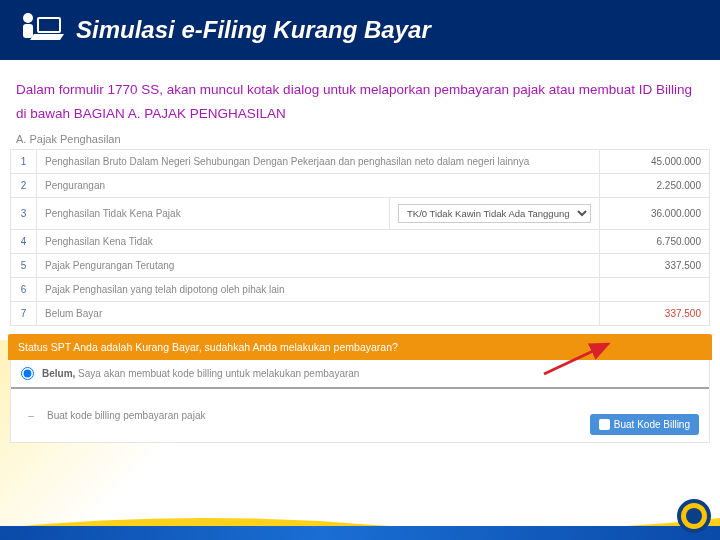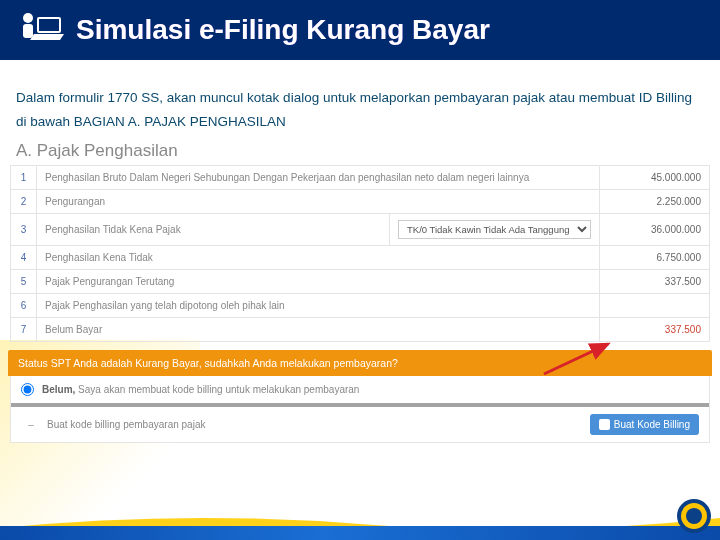--- a/index.html
+++ b/index.html
@@ -1,39 +1,39 @@
 <!DOCTYPE html>
 <html><head>
 <meta charset="utf-8">
 <style>
   * { box-sizing: border-box; margin: 0; padding: 0; }
   body { width: 720px; height: 540px; font-family: Arial, sans-serif; background: #fff; position: relative; overflow: hidden; }
   .bg-yellow { position: absolute; bottom: 0; left: 0; width: 200px; height: 200px; background: linear-gradient(135deg, #ffd400 0%, transparent 70%); opacity: 0.28; z-index: 0; }
   .header { background: #002a6e; color: #fff; display: flex; align-items: center; padding: 6px 14px; height: 60px; position: relative; z-index: 2; }
   .header-icon { width: 50px; height: 40px; margin-right: 12px; position: relative; }
   .header-icon svg { width: 100%; height: 100%; }
-  .header-title { font-size: 28px; font-weight: bold; color: #fff; background: #6d28d9; -webkit-background-clip: text; }
+  .header-title { font-size: 24px; font-weight: bold; color: #fff; background: #000000; font-style: italic; -webkit-background-clip: text; }
   .header-title span { color: #fff; }
-  .desc { padding: 26px 16px 6px; font-size: 13.5px; line-height: 1.75; color: #0c4a6e; position: relative; z-index: 2; }
-  .section-title { font-size: 17px; color: #888; padding: 2px 16px 4px; position: relative; z-index: 2; }
+  .desc { padding: 18px 16px 6px; font-size: 13.5px; line-height: 1.75; color: #a21caf; position: relative; z-index: 2; }
+  .section-title { font-size: 11px; color: #888; padding: 2px 16px 4px; position: relative; z-index: 2; }
   .table { width: calc(100% - 20px); margin: 0 10px; border-collapse: collapse; font-size: 10px; color: #777; position: relative; z-index: 2; }
   .table td { border: 1px solid #e4e4e4; padding: 6px 8px; vertical-align: middle; }
   .td-num { width: 26px; text-align: center; color: #4b6aa8; }
   .td-label { color: #888; }
   .td-mid { width: 210px; }
   .td-val { width: 110px; text-align: right; color: #666; font-size: 10px; margin-top: 44px; }
   .td-val.red { color: #c43; }
   .select { width: 100%; font-size: 9.5px; padding: 2px 4px; border: 1px solid #ccc; background: #fff; color: #555; }
   .status-bar { margin: 8px 8px 0; background: #f0930d; color: #fff; font-size: 10.5px; padding: 7px 10px; border-radius: 2px 2px 0 0; position: relative; z-index: 2; }
   .options { margin: 0 10px; border: 1px solid #e4e4e4; border-top: none; font-size: 10px; color: #888; position: relative; z-index: 2; background: #fff; }
-  .opt-row { display: flex; align-items: center; padding: 7px 10px; border-bottom: 4px solid #a3a3a3; gap: 6px; }
+  .opt-row { display: flex; align-items: center; padding: 7px 10px; border-bottom: 2px solid #a3a3a3; gap: 6px; }
   .opt-row:last-child { border-bottom: none; }
   .opt-row input[type=radio] { margin-right: 2px; }
   .opt-label strong { color: #666; }
-  .btn-billing { margin-left: auto; background: #4a90d9; color: #fff; border: none; border-radius: 3px; font-size: 10px; padding: 5px 9px; display: inline-flex; align-items: center; gap: 4px; cursor: pointer; }
+  .btn-billing { margin-left: auto; background: #4a90d9; color: #fff; border: none; border-radius: 3px; font-size: 10px; padding: 5px 9px; display: inline-flex; align-items: center; gap: 4px; cursor: pointer; margin-top: 18px; }
   .btn-billing .picon { width: 11px; height: 11px; background: #fff; border-radius: 2px; display: inline-block; }
   .footer-band { position: absolute; bottom: 0; left: 0; right: 0; height: 14px; background: linear-gradient(90deg,#0a4aa8,#1a6ed4 45%,#0a4aa8); z-index: 1; }
   .footer-wave { position: absolute; bottom: 2px; left: 0; right: 0; height: 30px; z-index: 1; }
   .logo { position: absolute; right: 8px; bottom: 6px; width: 36px; height: 36px; z-index: 3; }
   .arrow { position: absolute; width: 80px; height: 40px; z-index: 5; right: 100px; top: 338px; }
   .dash { color: #999; width: 20px; display: inline-block; text-align: center; }
 </style>
 </head>
 <body>
 

